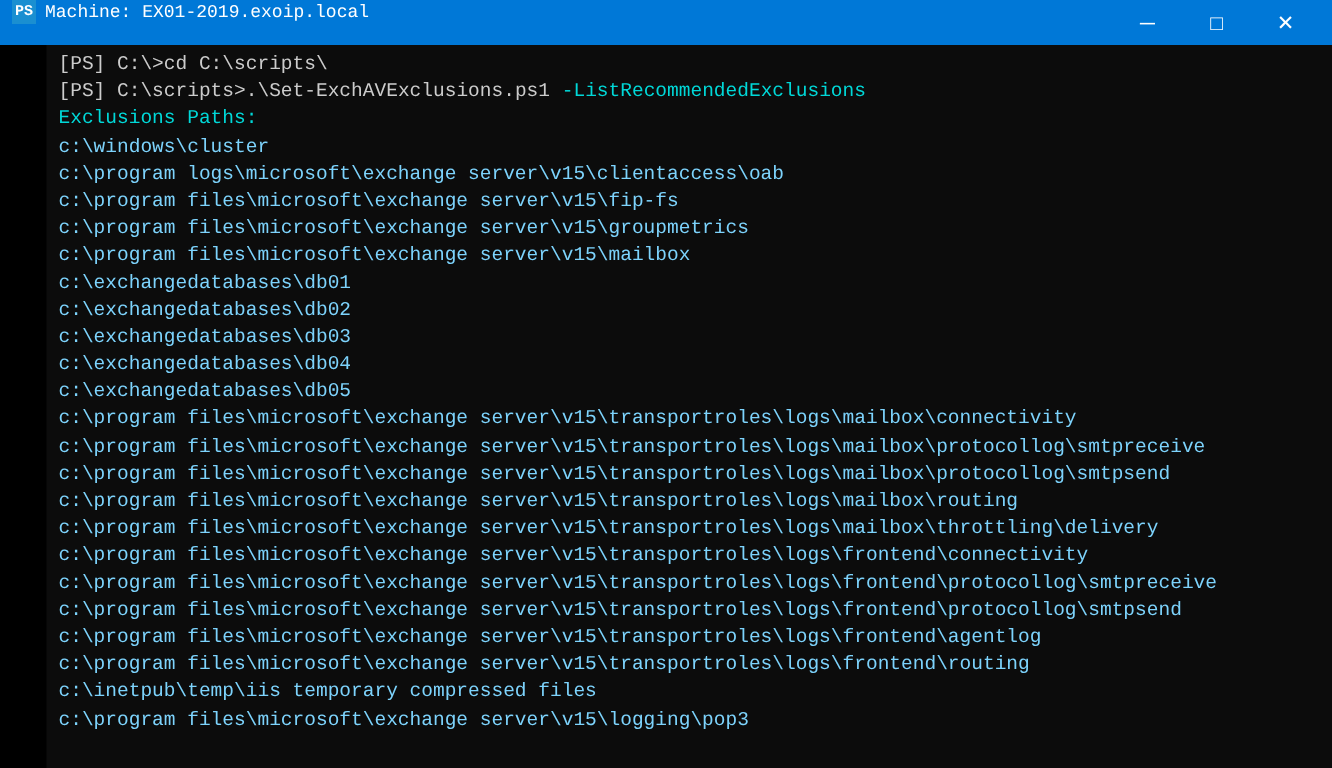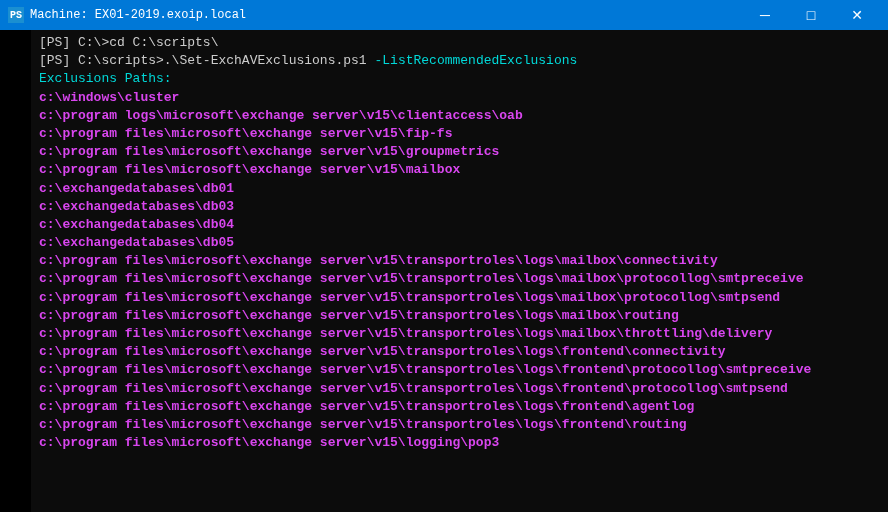--- a/index.html
+++ b/index.html
@@ -10,21 +10,21 @@
       font-family: 'Courier New', Courier, monospace;
       font-size: 13px;
       overflow: hidden;
     }
 
     
     .title-bar {
       background: #0078d7;
       height: 30px;
       display: flex;
-      align-items: center;
+      align-items: flex-start;
       justify-content: space-between;
       padding: 0 8px;
       user-select: none;
     }
     .title-bar-left {
       display: flex;
       align-items: center;
       gap: 6px;
       color: #fff;
       font-size: 12px;
@@ -83,21 +83,21 @@
       background: #6d6d6d;
     }
 
     .line {
       white-space: pre;
       line-height: 1.4;
     }
 
     .cyan { color: #00d8d8; }
     .white { color: #cccccc; }
-    .normal { color: #d946ef; font-weight: bold; }
+    .normal { color: #7dd3fc; }
     .prompt { color: #cccccc; }
     .warning { color: #f8f800; }
   </style>
 </head>
 <body>
 
 <div class="title-bar">
   <div class="title-bar-left">
     <div class="title-bar-icon">PS</div>
     <span>Machine: EX01-2019.exoip.local</span>
@@ -115,29 +115,31 @@
         <div class="line"><span class="prompt">[PS] C:\&gt;cd C:\scripts\</span></div>
         <div class="line"><span class="prompt">[PS] C:\scripts&gt;.\</span><span class="white">Set-ExchAVExclusions.ps1 </span><span class="cyan">-ListRecommendedExclusions</span></div>
         <div class="line"></div>
         <div class="line"><span class="cyan">Exclusions Paths:</span></div>
         <div class="line"><span class="normal">c:\windows\cluster</span></div>
         <div class="line"><span class="normal">c:\program logs\microsoft\exchange server\v15\clientaccess\oab</span></div>
         <div class="line"><span class="normal">c:\program files\microsoft\exchange server\v15\fip-fs</span></div>
         <div class="line"><span class="normal">c:\program files\microsoft\exchange server\v15\groupmetrics</span></div>
         <div class="line"><span class="normal">c:\program files\microsoft\exchange server\v15\mailbox</span></div>
         <div class="line"><span class="normal">c:\exchangedatabases\db01</span></div>
+        <div class="line"><span class="normal">c:\exchangedatabases\db02</span></div>
         <div class="line"><span class="normal">c:\exchangedatabases\db03</span></div>
         <div class="line"><span class="normal">c:\exchangedatabases\db04</span></div>
         <div class="line"><span class="normal">c:\exchangedatabases\db05</span></div>
         <div class="line"><span class="normal">c:\program files\microsoft\exchange server\v15\transportroles\logs\mailbox\connectivity</span></div>
         <div class="line"><span class="normal">c:\program files\microsoft\exchange server\v15\transportroles\logs\mailbox\protocollog\smtpreceive</span></div>
         <div class="line"><span class="normal">c:\program files\microsoft\exchange server\v15\transportroles\logs\mailbox\protocollog\smtpsend</span></div>
         <div class="line"><span class="normal">c:\program files\microsoft\exchange server\v15\transportroles\logs\mailbox\routing</span></div>
         <div class="line"><span class="normal">c:\program files\microsoft\exchange server\v15\transportroles\logs\mailbox\throttling\delivery</span></div>
         <div class="line"><span class="normal">c:\program files\microsoft\exchange server\v15\transportroles\logs\frontend\connectivity</span></div>
         <div class="line"><span class="normal">c:\program files\microsoft\exchange server\v15\transportroles\logs\frontend\protocollog\smtpreceive</span></div>
         <div class="line"><span class="normal">c:\program files\microsoft\exchange server\v15\transportroles\logs\frontend\protocollog\smtpsend</span></div>
         <div class="line"><span class="normal">c:\program files\microsoft\exchange server\v15\transportroles\logs\frontend\agentlog</span></div>
         <div class="line"><span class="normal">c:\program files\microsoft\exchange server\v15\transportroles\logs\frontend\routing</span></div>
+        <div class="line"><span class="normal">c:\inetpub\temp\iis temporary compressed files</span></div>
         <div class="line"><span class="normal">c:\program files\microsoft\exchange server\v15\logging\pop3</span></div>
       </div>
   </div>
 </div>
 
 </body></html>

